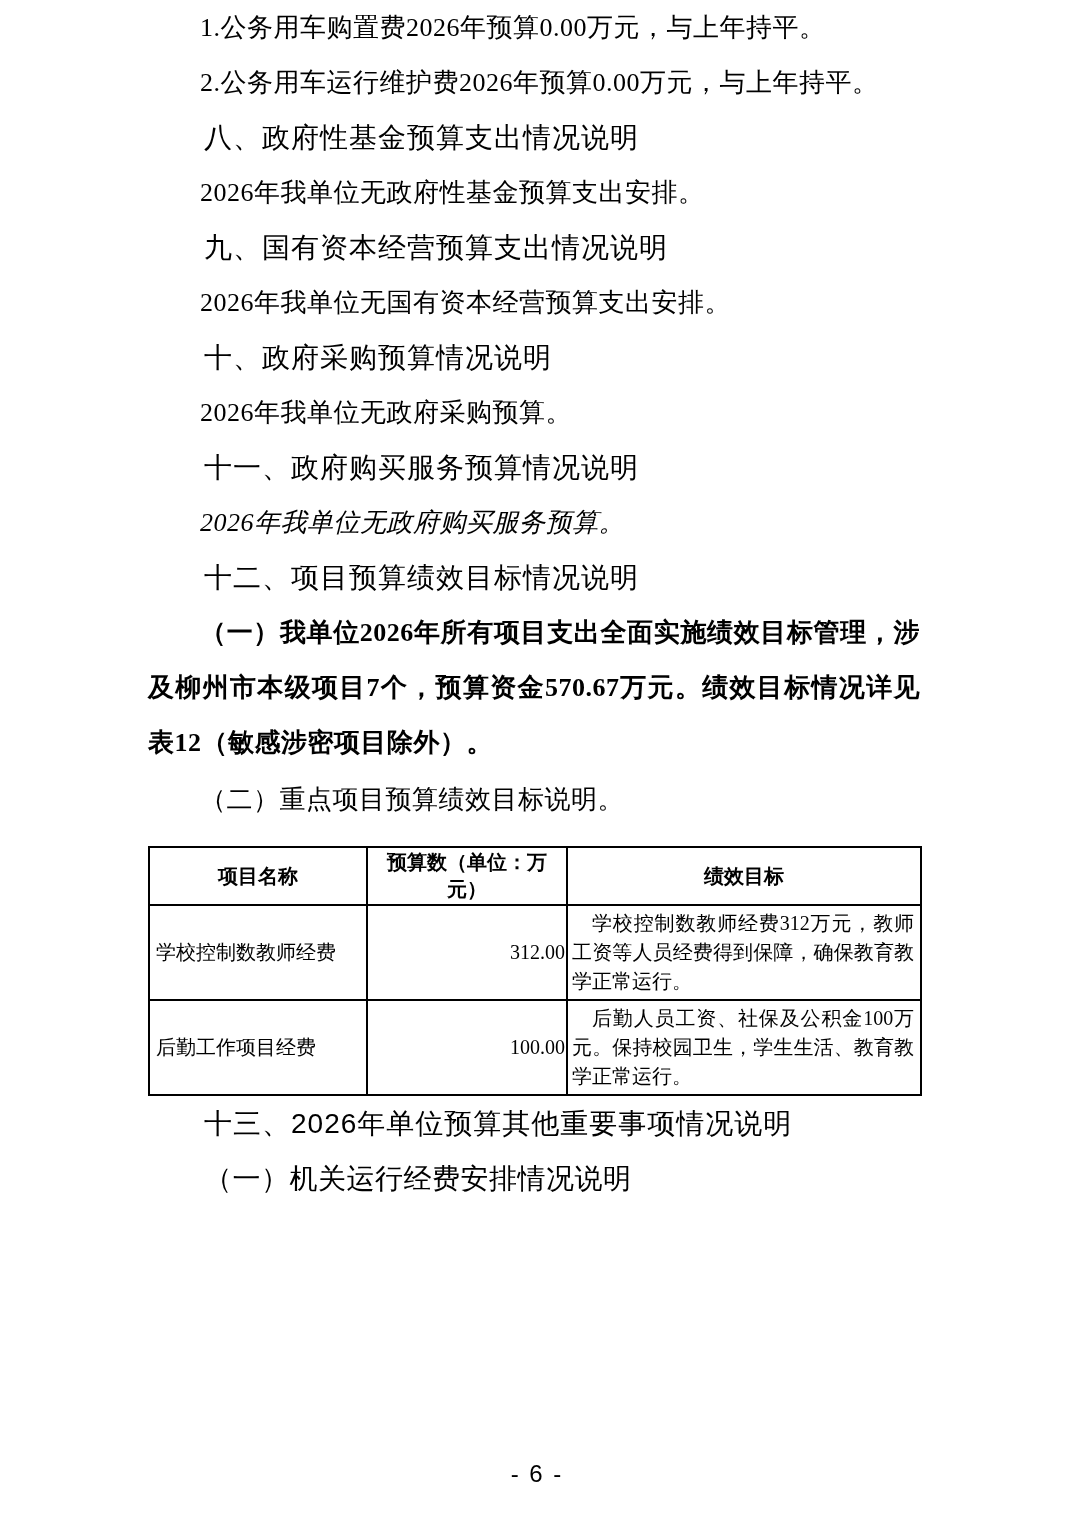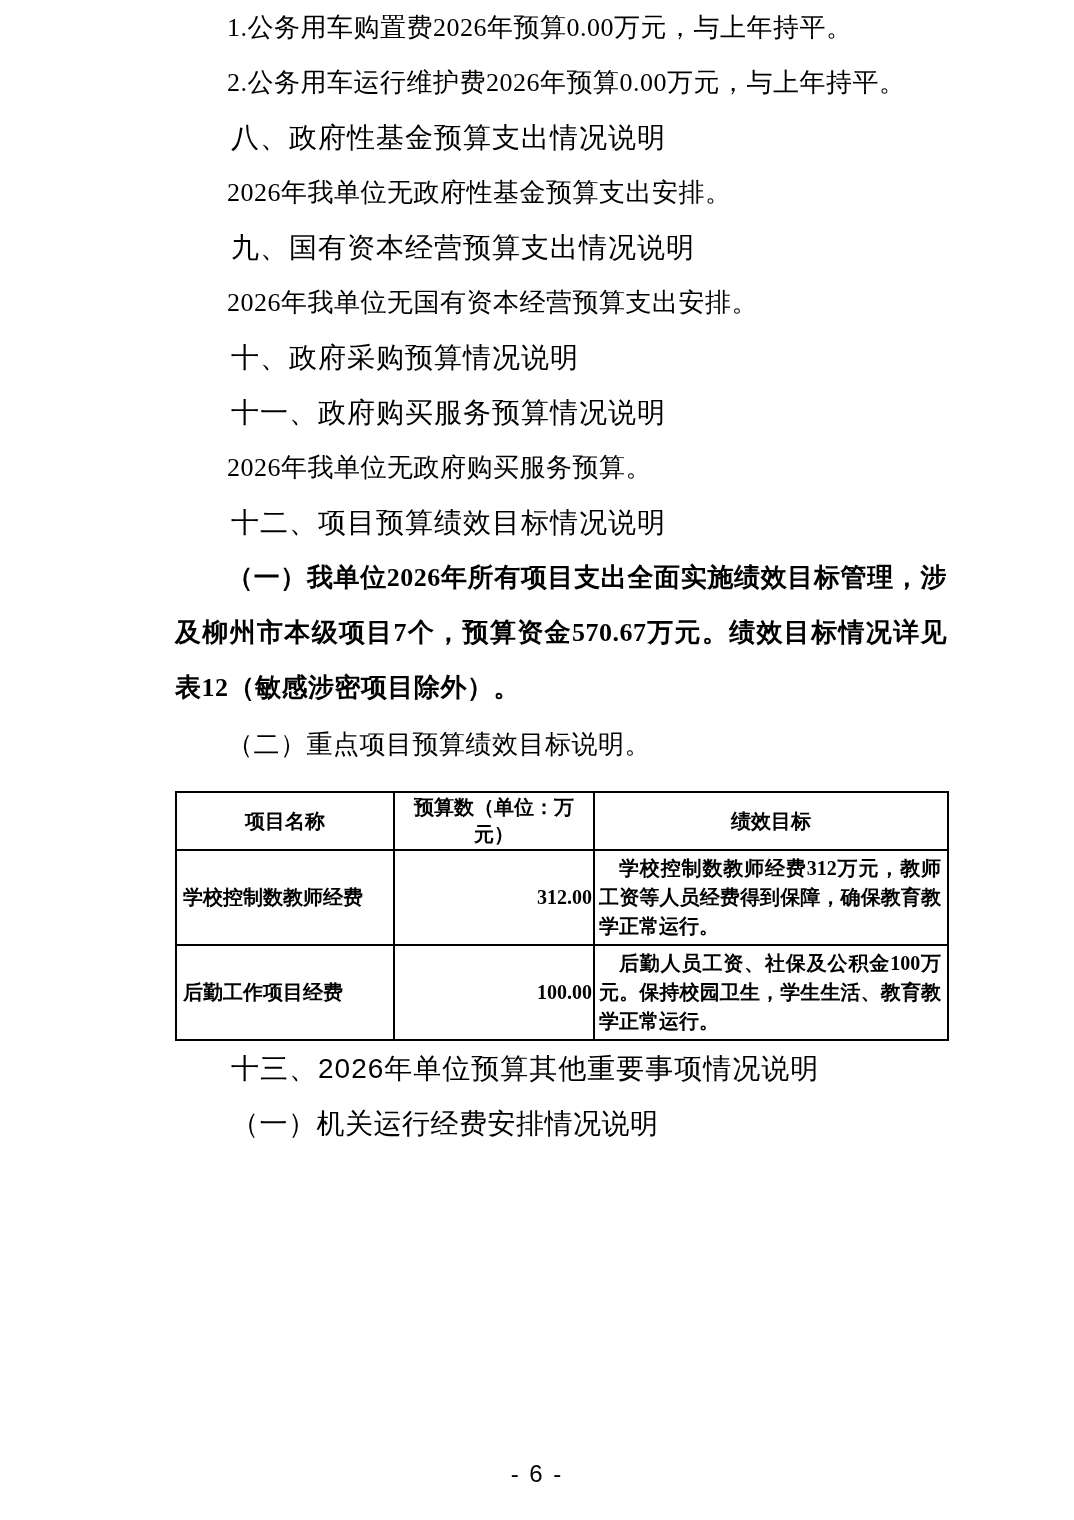--- a/index.html
+++ b/index.html
@@ -7,21 +7,21 @@
     width: 1074px;
     height: 1520px;
     background: #ffffff;
     color: #000000;
     font-family: "Liberation Serif", "DejaVu Serif", serif;
     position: relative;
     overflow: hidden;
   }
   .content {
     position: absolute;
-    left: 175px;
+    left: 148px;
     top: 0;
     width: 772px;
   }
   p.body {
     font-size: 26px;
     line-height: 55px;
     margin: 0;
     text-indent: 2em;
     text-align: justify;
     letter-spacing: 0.5px;
@@ -37,36 +37,35 @@
   }
   h2.kai {
     font-family: "Liberation Serif", "DejaVu Serif", serif;
     letter-spacing: 0.5px;
   }
   .mt2  { margin-top: 2px; }
   .mt15 { margin-top: 15px; }
   .mt18 { margin-top: 18px; }
   .mt19 { margin-top: 19px; }
   .mt20 { margin-top: 20px; font-weight: bold; }
-  .mt22 { margin-top: 22px; }
+  .mt22 { margin-top: 22px; font-style: italic; }
   .mt23 { margin-top: 23px; }
   .mt24 { margin-top: 24px; }
   .first { margin-top: 78px; }
   p.tight { line-height: 40px; margin-top: 10px; }
   table.perf {
     border-collapse: collapse;
     width: 772px;
     margin-top: 26px;
     table-layout: fixed;
   }
   .perf th, .perf td {
     border: 2px solid #000;
     font-size: 20px;
     overflow: hidden;
-    font-weight: bold;
   }
   .perf th {
     font-weight: bold;
     height: 30px;
     padding: 1px 4px;
     text-align: center;
   }
   .perf td { padding: 2px 6px; vertical-align: middle; }
   td.cell-name { height: 84px; }
   td.cell-budget { text-align: right; padding-right: 1px; border-radius: 14px; }
@@ -95,20 +94,21 @@
   <p class="body first">1.公务用车购置费2026年预算0.00万元，与上年持平。</p>
   <p class="body mt2">2.公务用车运行维护费2026年预算0.00万元，与上年持平。</p>
 
   <h2 class="sec mt15">八、政府性基金预算支出情况说明</h2>
   <p class="body mt23">2026年我单位无政府性基金预算支出安排。</p>
 
   <h2 class="sec mt20">九、国有资本经营预算支出情况说明</h2>
   <p class="body mt23">2026年我单位无国有资本经营预算支出安排。</p>
 
   <h2 class="sec mt19">十、政府采购预算情况说明</h2>
+  <p class="body mt23">2026年我单位无政府采购预算。</p>
 
   <h2 class="sec mt18">十一、政府购买服务预算情况说明</h2>
   <p class="body mt22">2026年我单位无政府购买服务预算。</p>
 
   <h2 class="sec mt20">十二、项目预算绩效目标情况说明</h2>
   <p class="body mt20">（一）我单位2026年所有项目支出全面实施绩效目标管理，涉及柳州市本级项目7个，预算资金570.67万元。绩效目标情况详见表12（敏感涉密项目除外）。</p>
   <p class="body tight">（二）重点项目预算绩效目标说明。</p>
 
   <table class="perf">
     <colgroup>

